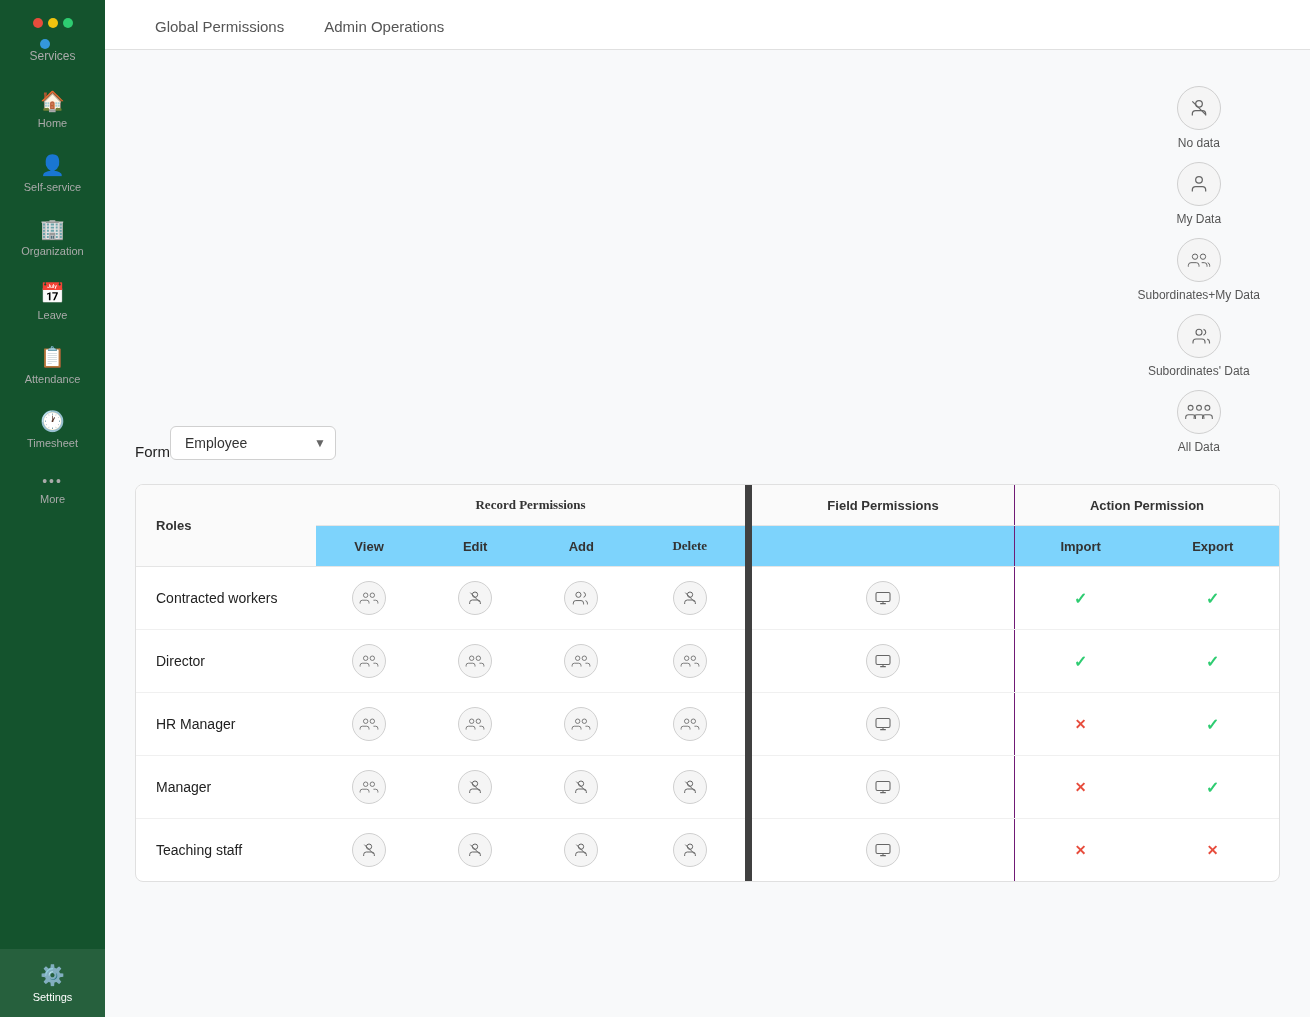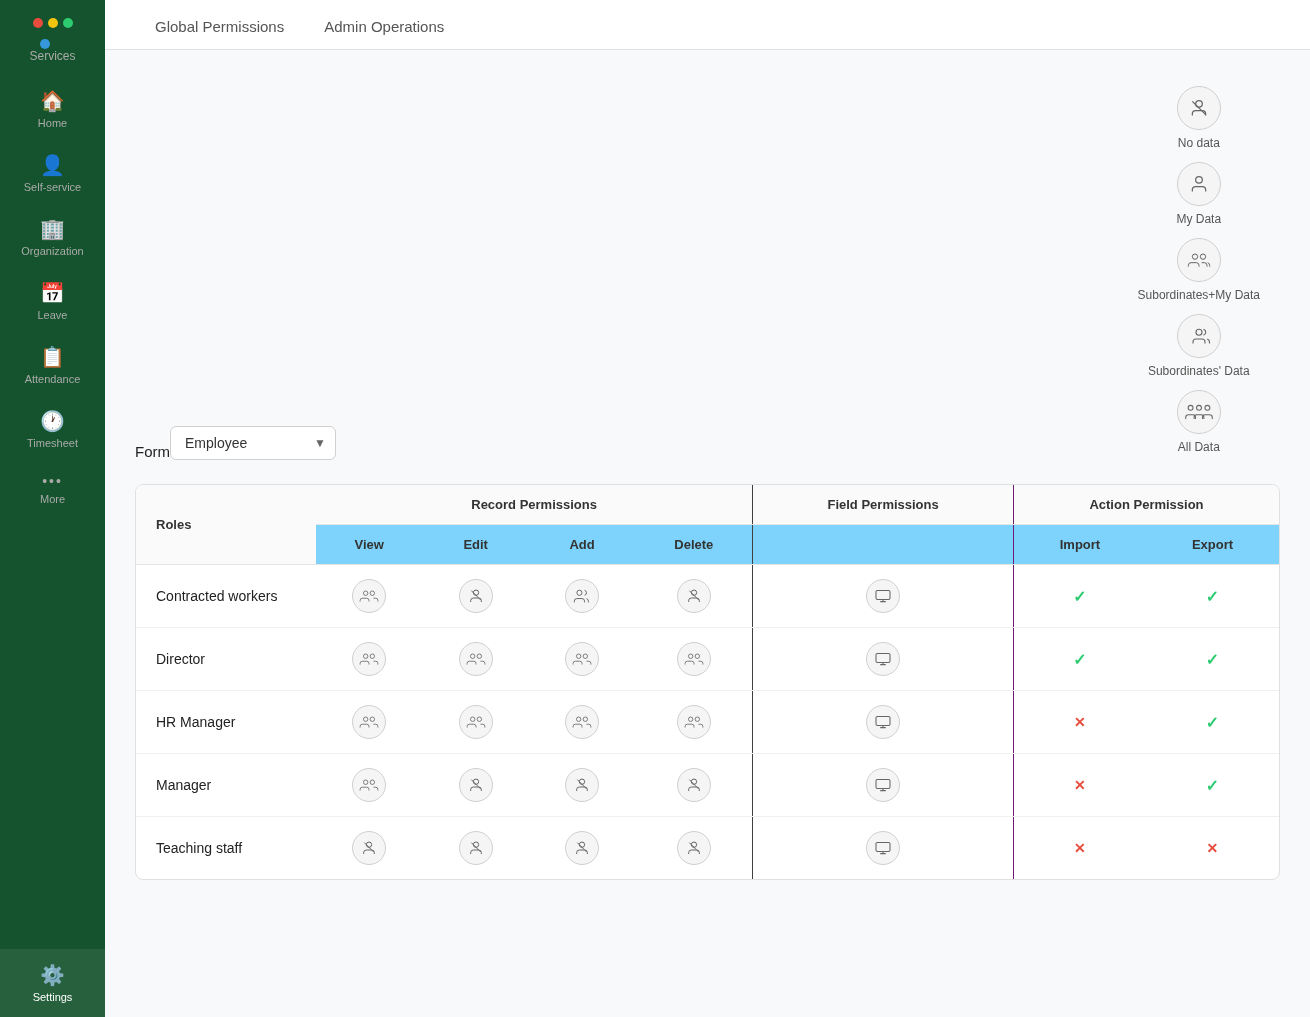--- a/index.html
+++ b/index.html
@@ -245,21 +245,21 @@
       display: inline-flex;
       align-items: center;
       justify-content: center;
       font-size: 13px;
       color: #555;
     }
     .check-mark { color: #2ecc71; font-size: 16px; font-weight: bold; }
     .cross-mark { color: #e74c3c; font-size: 14px; font-weight: bold; }
 
     
-    .col-record-end { border-right: 1px solid #404040; }
+    .col-record-end { border-right: 7px solid #404040; font-family: Liberation Serif, serif; }
     .col-field-end { border-right: 1px solid #701a75; }
 
     .section-header-row th {
       background: #fafafa;
     }
   </style>
 </head>
 <body>
 
 <nav class="sidebar">

